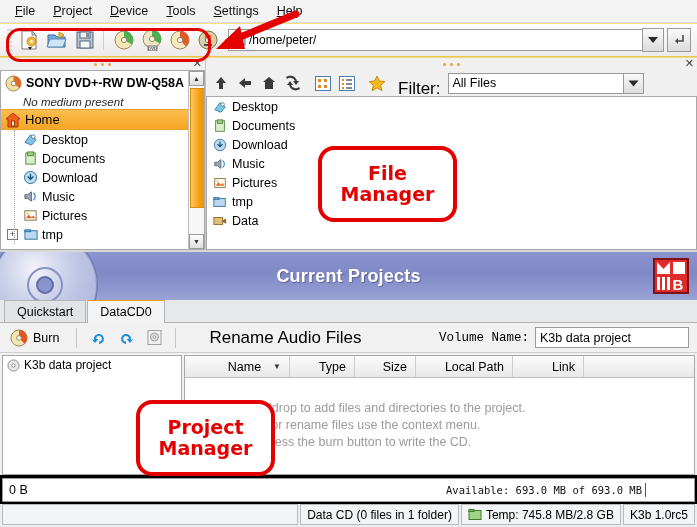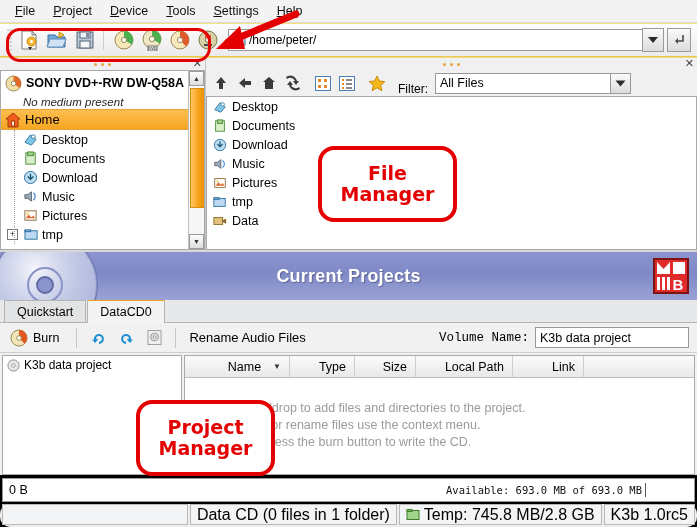--- a/index.html
+++ b/index.html
@@ -199,21 +199,21 @@
     height: 26px;
     display: flex; align-items: center;
     gap: 2px;
     padding: 0 4px;
     background: #f0f0f0;
   }
   .fbtn {
     width: 22px; height: 22px;
     display: flex; align-items: center; justify-content: center;
   }
-  .filter-label { font-size: 12px; margin: 12px 5px 0 8px; }
+  .filter-label { font-size: 17px; margin: 12px 5px 0 8px; }
   .filter-box {
     flex: 0 0 190px;
     height: 19px;
     display: flex; align-items: center;
     background: #fff; border: 1px solid #9a9a9a;
     font-size: 12.5px; padding-left: 4px;
   }
   .filter-arrow {
     margin-left: auto; width: 19px; height: 19px;
     background: linear-gradient(to bottom,#fafafa,#dcdcdc);
@@ -291,21 +291,21 @@
     background: #f1f1f1;
     display: flex; align-items: center;
     padding: 0 6px;
     gap: 4px;
     flex: 0 0 auto;
     border-bottom: 1px solid #cfcfcf;
   }
   .burnbtn { display: flex; align-items: center; gap: 5px; font-size: 12.5px; padding: 2px 8px 2px 4px;}
   .pbtn { width: 24px; height: 22px; display:flex;align-items:center;justify-content:center;}
   .vsep { width: 1px; height: 20px; background: #c5c5c5; margin: 0 5px; }
-  .rename-lbl { font-size: 13px; margin-left: 4px; }
+  .rename-lbl { font-size: 17px; margin-left: 24px; }
   .vol-wrap { margin-left: auto; display: flex; align-items: center; gap: 6px; padding-right: 2px;}
   .vol-lbl { font-size: 12.5px; font-family: Liberation Mono, monospace; }
   .vol-input {
     width: 148px; height: 19px;
     background: #fff; border: 1px solid #9a9a9a;
     font-size: 12.5px; display: flex; align-items: center; padding-left: 4px;
   }
 
   
   .pmain {
@@ -379,22 +379,21 @@
   }
 
   
   .statusbar {
     height: 21px;
     display: flex; align-items: stretch;
     background: #eceef0;
     flex: 0 0 auto;
     gap: 2px;
     padding: 0 2px 2px 2px;
-    font-size: 16px;
-    border-radius: 10px;
+    font-size: 12px;
   }
   .sb-cell {
     border: 1px solid #b9b9b9;
     background: #f3f4f5;
     display: flex; align-items: center;
     padding: 0 6px;
     gap: 4px;
     white-space: nowrap;
   }
   .sb-grow { flex: 1 1 auto; }

